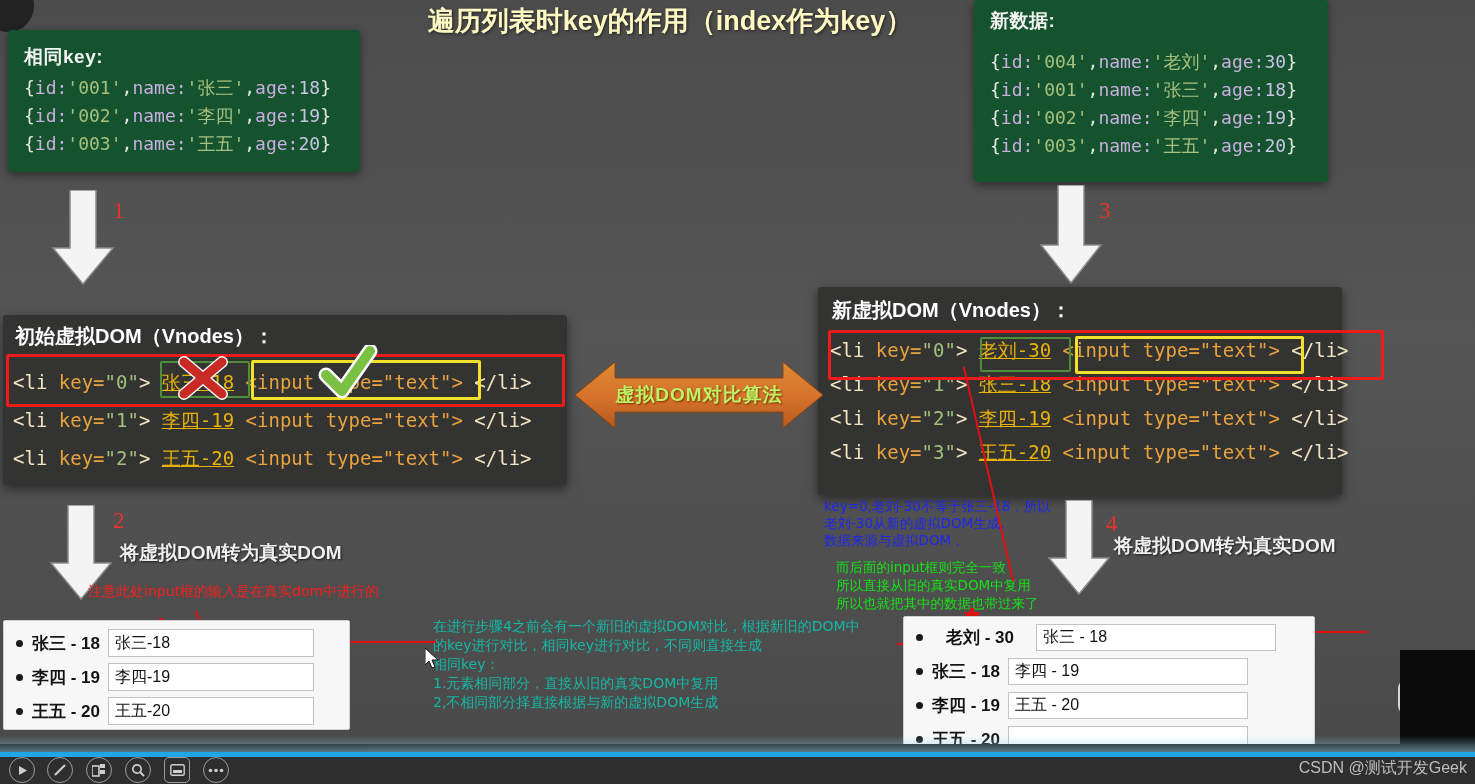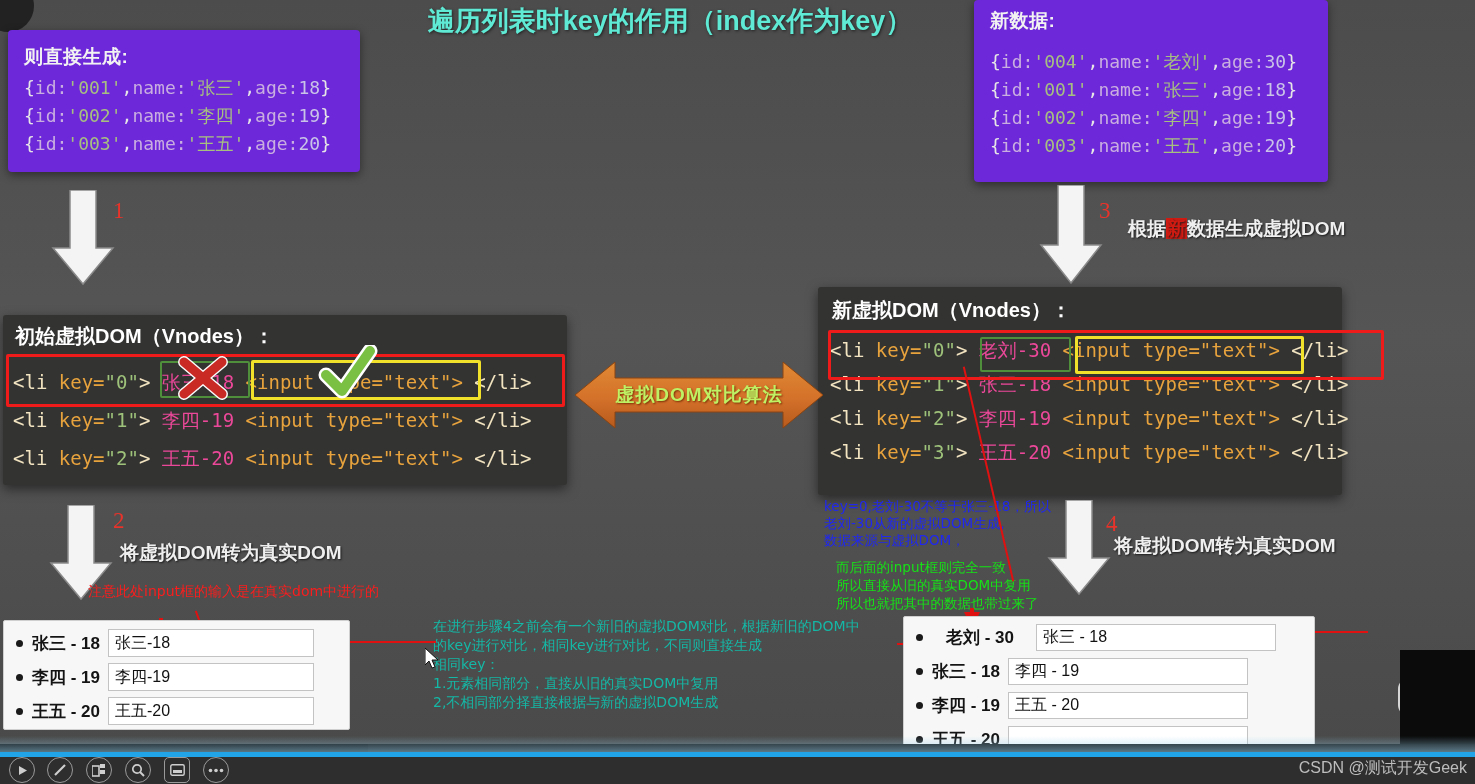--- a/index.html
+++ b/index.html
@@ -2,41 +2,41 @@
 <html><head>
 <meta charset="utf-8">
 <style>
   html,body{margin:0;padding:0;background:#000;}
   body{width:1475px;height:784px;overflow:hidden;font-family:"Liberation Sans","DejaVu Sans",sans-serif;}
   #stage{position:relative;width:1475px;height:784px;background:#4a4a4a;overflow:hidden;}
   .bgtop{position:absolute;left:0;top:0;width:1475px;height:744px;
      background:linear-gradient(180deg,#4c4c4c 0%,#555 45%,#4a4a4a 100%);}
   .corner-dot{position:absolute;left:-18px;top:-20px;width:52px;height:52px;border-radius:50%;background:#222;}
   
-  .codebox{position:absolute;background:#6d28d9;border-radius:4px;box-shadow:0 3px 10px rgba(0,0,0,.45);}
+  .codebox{position:absolute;background:#14532d;border-radius:4px;box-shadow:0 3px 10px rgba(0,0,0,.45);}
   .codebox .title{color:#f2f2f2;font-weight:bold;font-size:19px;letter-spacing:.5px;}
   .mono{font-family:"DejaVu Sans Mono","Liberation Mono",monospace;}
   .dline{font-size:18px;line-height:28px;white-space:pre;}
   .c-brace{color:#e6e6e6;}
   .c-key{color:#c9aee0;}
   .c-str{color:#a7c080;}
   .c-num{color:#c9c3e8;}
   
   .warr{position:absolute;}
   .stepnum{position:absolute;color:#e8332a;font-size:23px;font-family:"Liberation Serif","DejaVu Serif",serif;}
   .steplabel{position:absolute;color:#efefef;font-size:19px;font-weight:bold;text-shadow:1px 1px 2px #1c1c1c;white-space:nowrap;}
   .hl-new{background:#d01b12;color:#d01b12;padding:0 1px;}
   
   .vpanel{position:absolute;background:#333332;border-radius:3px;box-shadow:0 4px 12px rgba(0,0,0,.5);}
   .vpanel .vtitle{color:#fff;font-weight:bold;font-size:20px;}
   .vline{font-size:19px;line-height:30px;white-space:pre;}
   .t-tag{color:#f2e4c0;}
   .t-attr{color:#e8a33d;}
   .t-val{color:#9ec27a;}
-  .t-txt{color:#ec4899;}
+  .t-txt{color:#eab308;text-decoration:underline;}
   .redbox{position:absolute;border:3px solid #ef1b1b;border-radius:2px;pointer-events:none;}
   .greenbox{position:absolute;border:2px solid #4f8f3c;border-radius:2px;pointer-events:none;}
   .yellowbox{position:absolute;border:3px solid #f2e12a;border-radius:2px;pointer-events:none;}
   
   .orangewrap{position:absolute;left:575px;top:358px;width:248px;height:74px;}
   .orangewrap .olabel{position:absolute;left:0;top:0;width:248px;height:74px;display:flex;align-items:center;
      justify-content:center;color:#bef264;font-weight:bold;font-size:19px;text-shadow:1px 1px 2px #7a3005;letter-spacing:1px;}
   
   .anno{position:absolute;white-space:pre;line-height:17px;font-size:13.5px;
      font-family:"DejaVu Sans","Liberation Sans",sans-serif;}
@@ -64,25 +64,25 @@
   .cursor{position:absolute;width:13px;height:19px;}
   .redline{position:absolute;background:#e01111;height:1.5px;transform-origin:left center;}
 </style>
 </head>
 <body>
 
 <div id="stage">
   <div class="bgtop"></div>
   <div class="corner-dot"></div>
 
-  <div style="position:absolute;left:385px;top:3px;width:570px;text-align:center;color:#5eead4;
+  <div style="position:absolute;left:385px;top:3px;width:570px;text-align:center;color:#fef9c3;
               font-size:27px;font-weight:bold;text-shadow:1px 1px 3px #202020;">遍历列表时key的作用（index作为key）</div>
 
   <div class="codebox" style="left:8px;top:30px;width:352px;height:142px;">
-    <div class="title" style="position:absolute;left:16px;top:14px;">则直接生成:</div>
+    <div class="title" style="position:absolute;left:16px;top:14px;">相同key:</div>
     <div class="mono" style="position:absolute;left:16px;top:44px;">
       <div class="dline"><span class="c-brace">{</span><span class="c-key">id:</span><span class="c-str">'001'</span><span class="c-brace">,</span><span class="c-key">name:</span><span class="c-str">'张三'</span><span class="c-brace">,</span><span class="c-key">age:</span><span class="c-num">18</span><span class="c-brace">}</span></div>
       <div class="dline"><span class="c-brace">{</span><span class="c-key">id:</span><span class="c-str">'002'</span><span class="c-brace">,</span><span class="c-key">name:</span><span class="c-str">'李四'</span><span class="c-brace">,</span><span class="c-key">age:</span><span class="c-num">19</span><span class="c-brace">}</span></div>
       <div class="dline"><span class="c-brace">{</span><span class="c-key">id:</span><span class="c-str">'003'</span><span class="c-brace">,</span><span class="c-key">name:</span><span class="c-str">'王五'</span><span class="c-brace">,</span><span class="c-key">age:</span><span class="c-num">20</span><span class="c-brace">}</span></div>
     </div>
   </div>
 
   <div class="codebox" style="left:974px;top:0px;width:354px;height:182px;">
     <div class="title" style="position:absolute;left:16px;top:8px;">新数据:</div>
     <div class="mono" style="position:absolute;left:16px;top:48px;">
@@ -99,23 +99,20 @@
     </svg>
   </div>
   <div class="stepnum" style="left:113px;top:198px;">1</div>
 
   <div class="warr" style="left:1038px;top:185px;">
     <svg width="66" height="100" viewBox="0 0 66 100">
       <polygon points="20,0 46,0 46,60 63,60 33,98 3,60 20,60" fill="#f4f4f4" stroke="#8a8a8a" stroke-width="1.5"></polygon>
     </svg>
   </div>
   <div class="stepnum" style="left:1099px;top:198px;">3</div>
-  <div class="steplabel" style="left:1128px;top:216px;">
-    <span>根据</span><span class="hl-new">新</span><span>数据生成虚拟DOM</span>
-  </div>
 
   <div class="vpanel" style="left:3px;top:315px;width:564px;height:170px;">
     <div class="vtitle" style="position:absolute;left:12px;top:8px;">初始虚拟DOM（Vnodes）：</div>
     <div class="mono" style="position:absolute;left:10px;top:52px;">
       <div class="vline"><span class="t-tag">&lt;li</span> <span class="t-attr">key=</span><span class="t-val">"0"</span><span class="t-tag">&gt;</span> <span class="t-txt">张三-18</span> <span class="t-attr">&lt;input type="text"&gt;</span> <span class="t-tag">&lt;/li&gt;</span></div>
       <div class="vline" style="margin-top:8px;"><span class="t-tag">&lt;li</span> <span class="t-attr">key=</span><span class="t-val">"1"</span><span class="t-tag">&gt;</span> <span class="t-txt">李四-19</span> <span class="t-attr">&lt;input type="text"&gt;</span> <span class="t-tag">&lt;/li&gt;</span></div>
       <div class="vline" style="margin-top:8px;"><span class="t-tag">&lt;li</span> <span class="t-attr">key=</span><span class="t-val">"2"</span><span class="t-tag">&gt;</span> <span class="t-txt">王五-20</span> <span class="t-attr">&lt;input type="text"&gt;</span> <span class="t-tag">&lt;/li&gt;</span></div>
     </div>
   </div>
   <div class="redbox" style="left:6px;top:354px;width:553px;height:47px;"></div>

